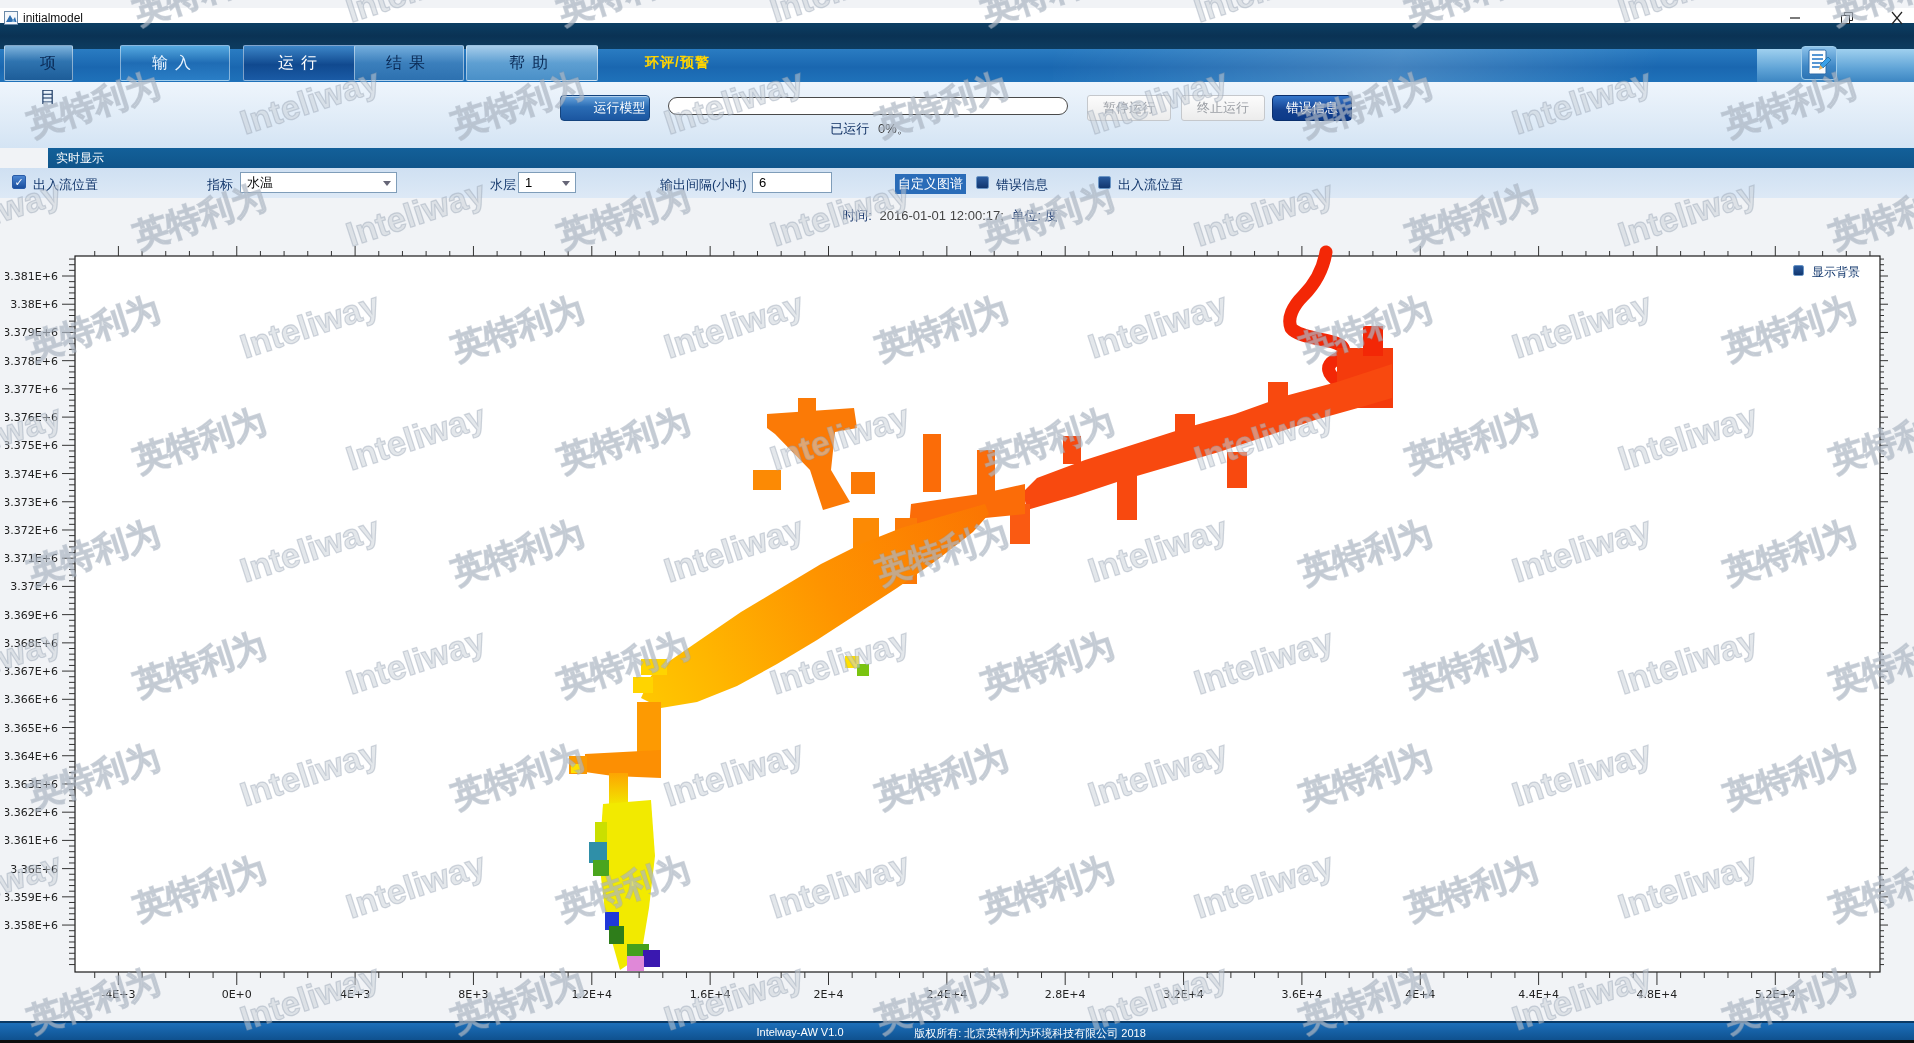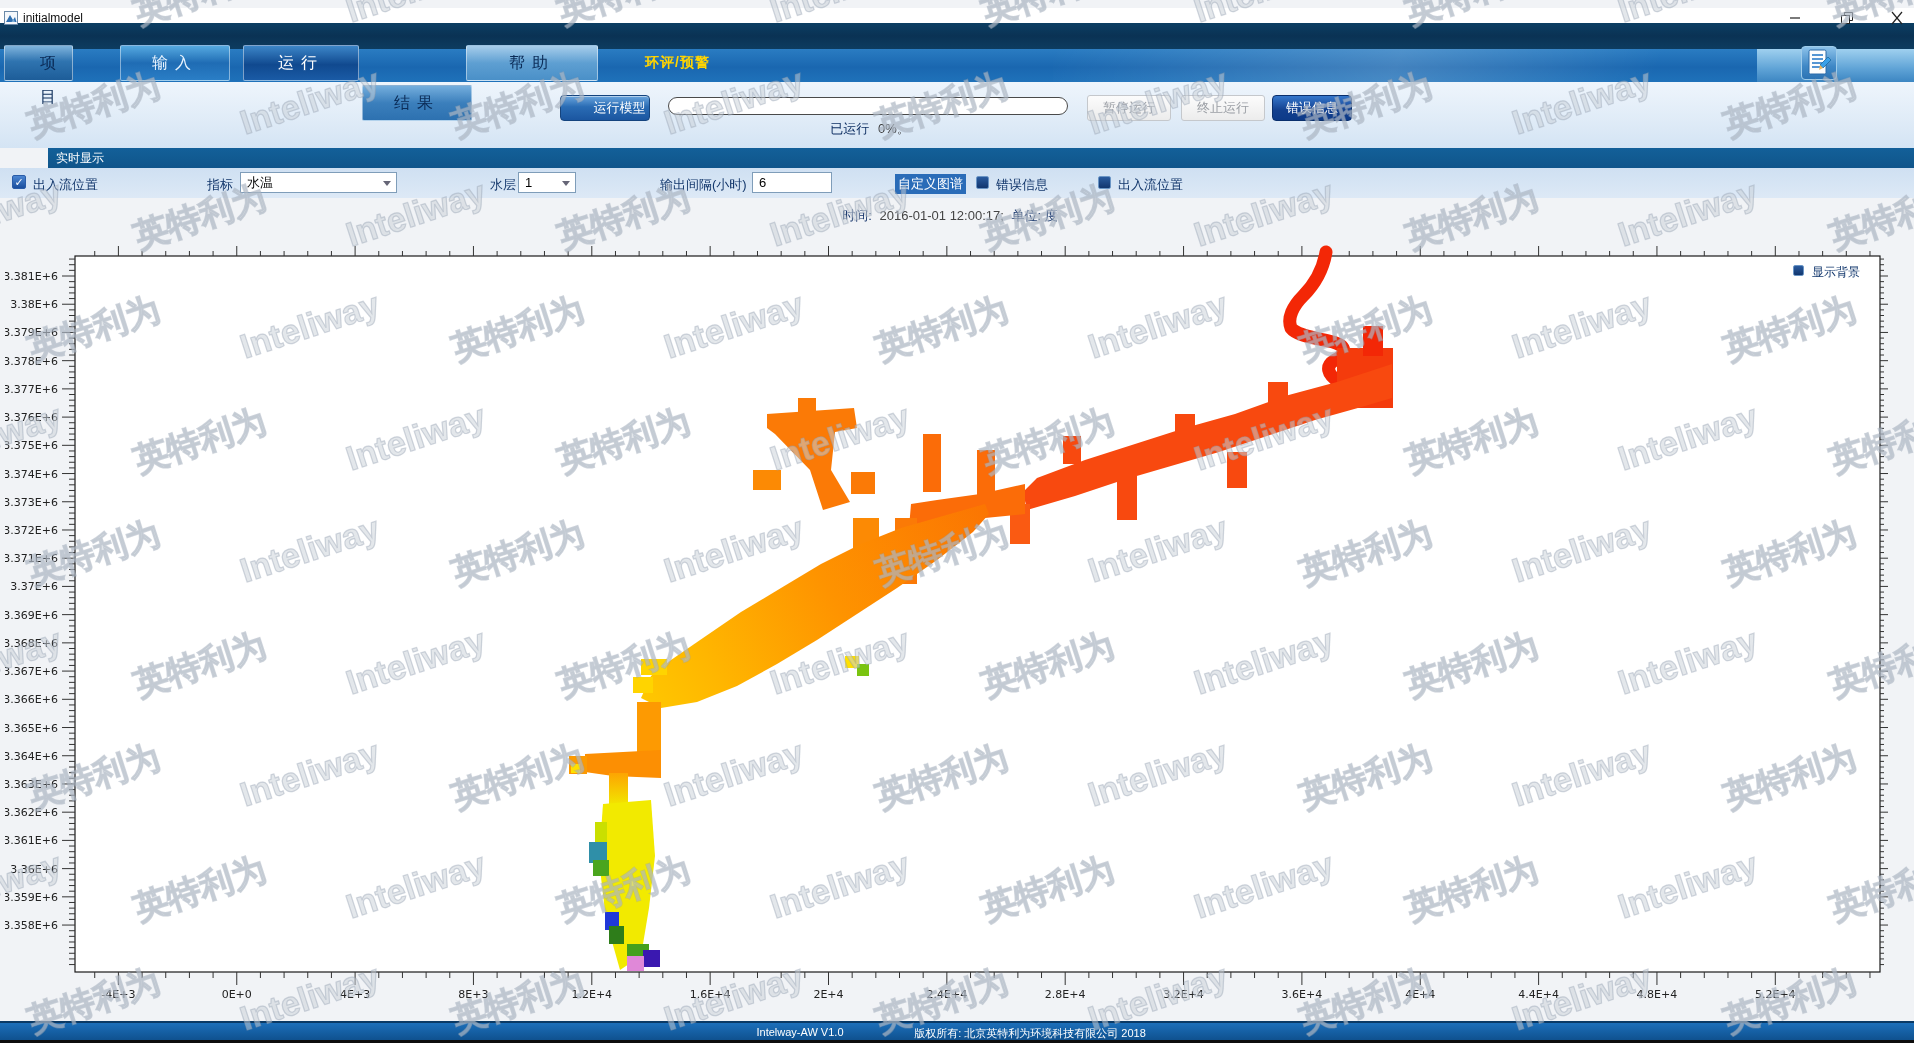--- a/index.html
+++ b/index.html
@@ -23,21 +23,21 @@
   .ribbon .sheen { position:absolute; left:55%; top:0; width:45%; height:100%;
     background:linear-gradient(115deg,rgba(255,255,255,0) 0%,rgba(255,255,255,.18) 40%,rgba(255,255,255,0) 70%); }
   .ribbon-right { position:absolute; left:1757px; top:49px; width:157px; height:33px;
     background:linear-gradient(180deg,#9fd0ef 0%,#5fa3d6 60%,#3c86c2 100%); z-index:6; }
 
   .tab { position:absolute; top:45px; height:36px; z-index:8; border:1px solid rgba(255,255,255,.45);
     border-radius:2px; text-align:center; font-size:16px; letter-spacing:7px; line-height:34px; cursor:default; }
   .tab-0 { left:4px;  width:69px;  background:linear-gradient(180deg,#7fb4dd 0%,#2f74b0 45%,#1d5d99 100%); color:#0b2c58;padding-left:26px; }
   .tab-1 { left:120px; width:110px; background:linear-gradient(180deg,#55a9e0 0%,#1f6cb4 50%,#2a7ec6 100%); color:#eaf5ff; }
   .tab-2 { left:243px; width:116px; background:linear-gradient(180deg,#3c86c8 0%,#10498f 55%,#1a5ba6 100%); color:#ffffff; }
-  .tab-3 { left:362px; width:110px; background:linear-gradient(180deg,#74aedd 0%,#3b7fbc 50%,#2d71b0 100%); color:#0b2c58;margin-top:40px; }
+  .tab-3 { left:354px; width:110px; background:linear-gradient(180deg,#74aedd 0%,#3b7fbc 50%,#2d71b0 100%); color:#0b2c58; }
   .tab-4 { left:466px; width:132px; background:linear-gradient(180deg,#a6cdeb 0%,#5e9fd2 50%,#4a90c8 100%); color:#0b2c58; }
   .hl-tab { position:absolute; left:645px; top:54px; z-index:8; color:#ffd400; font-size:14px; font-weight:bold; letter-spacing:1px; }
   .note-btn { position:absolute; left:1801px; top:46px; width:36px; height:34px; z-index:9;
     background:linear-gradient(180deg,#8cc2ea 0%,#3f88c6 60%,#2d74b4 100%); border:1px solid #9fccea; border-radius:4px; }
 
   
   .toolbar { position:absolute; left:0; top:82px; width:100%; height:66px;
     background:linear-gradient(180deg,#eef5fc 0%,#dfebf7 60%,#d4e4f4 100%); z-index:4; }
   .btn { position:absolute; height:26px; text-align:center; font-size:13px; line-height:24px; border-radius:4px; }
   .btn-run { left:560px; top:13px; width:90px; color:#fff; border:1px solid #15447e;

